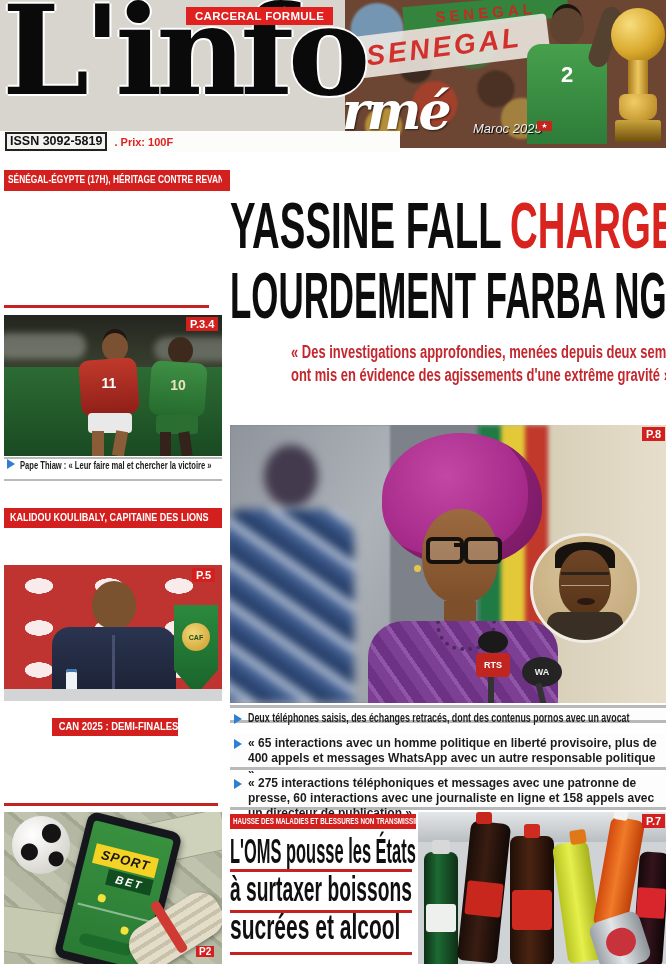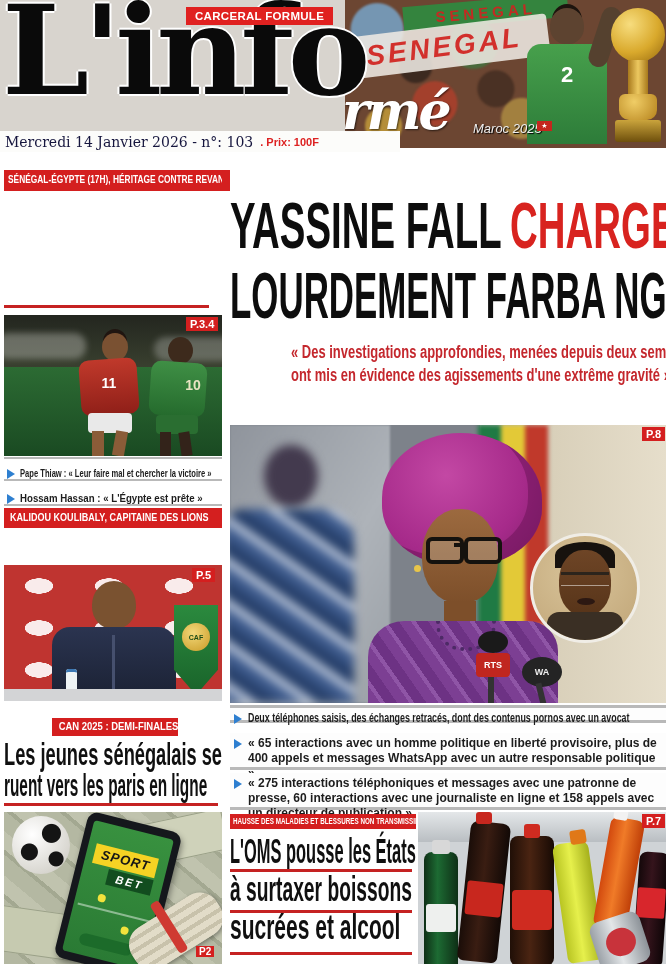--- a/index.html
+++ b/index.html
@@ -91,27 +91,27 @@
   #p1-pitch{left:0;top:52px;width:218px;height:89px;background:linear-gradient(#2c6b33,#1a4a22);}
   .pl-head{border-radius:50%;position:absolute;}
   #p1-red-head{left:98px;top:18px;width:26px;height:28px;background:#7a5132;box-shadow:0 -5px 0 -1px #201510;}
   #p1-red-body{left:76px;top:44px;width:58px;height:56px;border-radius:10px;background:linear-gradient(#c0392b,#8f1f18);transform:rotate(-4deg);}
   #p1-red-num{left:76px;top:60px;width:58px;text-align:center;color:#fff;font-weight:900;font-size:14px;z-index:3;}
   #p1-red-shorts{left:84px;top:98px;width:44px;height:20px;background:#e9e9e9;border-radius:4px;}
   #p1-red-leg1{left:88px;top:116px;width:12px;height:25px;background:#8a5c38;}
   #p1-red-leg2{left:110px;top:116px;width:12px;height:25px;background:#8a5c38;transform:rotate(10deg);}
   #p1-grn-head{left:164px;top:22px;width:25px;height:27px;background:#3d2a1c;}
   #p1-grn-body{left:146px;top:47px;width:56px;height:54px;border-radius:10px;background:linear-gradient(#3f8f45,#256b2d);transform:rotate(4deg);}
-  #p1-grn-num{left:146px;top:62px;width:56px;text-align:center;color:#e8e3c2;font-weight:900;font-size:14px;z-index:3;padding-left:15px;}
+  #p1-grn-num{left:146px;top:62px;width:56px;text-align:center;color:#e8e3c2;font-weight:900;font-size:14px;z-index:3;}
   #p1-grn-shorts{left:152px;top:100px;width:42px;height:19px;background:#2a6e31;border-radius:4px;}
   #p1-grn-leg1{left:156px;top:117px;width:11px;height:24px;background:#33231a;}
   #p1-grn-leg2{left:176px;top:117px;width:11px;height:24px;background:#33231a;transform:rotate(-8deg);}
   #p1-tag{left:186px;top:317px;}
   .brow{left:4px;width:218px;background:#fff;border-bottom:2px solid #b9b9b9;display:flex;
-     align-items:flex-end;gap:5px;padding-left:3px;box-sizing:border-box;}
+     align-items:flex-start;gap:5px;padding-left:3px;box-sizing:border-box;}
   #brow1{top:457px;height:24px;border-top:2px solid #b9b9b9;}
   #brow2{top:481px;height:25px;}
   .brow span{display:inline-block;white-space:nowrap;transform-origin:left center;
      font-weight:800;font-size:11.5px;color:#1d1d1d;}
   #brow1 span{transform:scaleX(.66);}
   #brow2 span{transform:scaleX(.84);}
   #lc-kicker2{left:4px;top:508px;width:218px;height:20px;padding:3px 0 0 6px;box-sizing:border-box;font-size:11px;}
   #lc-kicker2 span{transform:scaleX(.82);}
   #lc-quote{left:4px;top:528px;width:218px;height:35px;background:#dde8f1;display:flex;
      align-items:center;justify-content:center;}
@@ -294,21 +294,21 @@
     </div>
     <div class="abs" id="can-subcaption">Maroc 2025</div>
     <div class="abs" id="can-flag">★</div>
   </div>
 
   <div class="abs" id="mast-title">L'info</div>
   <div class="abs" id="mast-tail">rmé</div>
   <div class="abs" id="mast-badge">CARCERAL FORMULE</div>
 
   <div class="abs" id="issn-bar">
-    <span id="date-line">Mercredi 14 Janvier 2026 - n°: 103</span>
+    <span id="issn-box">ISSN 3092-5819</span>
     <span id="price">. Prix: 100F</span>
   </div>
 
   <div class="abs kicker" id="lc-kicker1"><span>SÉNÉGAL-ÉGYPTE (17H), HÉRITAGE CONTRE REVANCHE</span></div>
   <div class="abs redrule" id="lc-h1-rule"></div>
 
   <div class="abs" id="photo1">
     <div class="abs" id="p1-crowd"></div>
     <div class="abs" id="p1-arab1"></div>
     <div class="abs" id="p1-arab2"></div>
@@ -325,43 +325,35 @@
     <div class="abs" id="p1-grn-shorts"></div>
     <div class="abs" id="p1-grn-leg1"></div>
     <div class="abs" id="p1-grn-leg2"></div>
   </div>
   <div class="abs ptag" id="p1-tag">P.3.4</div>
 
   <div class="abs brow" id="brow1">
     <div class="bullet-tri"></div>
     <span>Pape Thiaw : « Leur faire mal et chercher la victoire »</span>
   </div>
-  <div class="abs brow" id="brow2">
-    <div class="bullet-tri"></div>
-    <span>Hossam Hassan : « L'Égypte est prête »</span>
-  </div>
 
   <div class="abs kicker" id="lc-kicker2"><span>KALIDOU KOULIBALY, CAPITAINE DES LIONS</span></div>
 
   <div class="abs" id="photo2">
     <div class="abs" id="p2-head"></div>
     <div class="abs" id="p2-body"></div>
     <div class="abs" id="p2-zip"></div>
     <div class="abs" id="p2-pennant"></div>
     <div class="abs" id="p2-pennant-circle">CAF</div>
     <div class="abs" id="p2-bottle"></div>
   </div>
   <div class="abs" id="p2-table"></div>
   <div class="abs ptag" id="p2-tag">P.5</div>
 
   <div class="abs kicker" id="lc-kicker3"><span>CAN 2025 : DEMI-FINALES</span></div>
-  <div class="abs" id="lc-h3">
-    <div class="hl" id="lc-h3-l1">Les jeunes sénégalais se</div>
-    <div class="hl" id="lc-h3-l2">ruent vers les paris en ligne</div>
-  </div>
   <div class="abs redrule" id="lc-h3-rule"></div>
 
   <div class="abs" id="photo3">
     <div class="abs" id="p3-bill1"></div>
     <div class="abs" id="p3-bill2"></div>
     <div class="abs" id="p3-ball"></div>
     <div class="abs" id="p3-phone">
       <div id="p3-screen">
         <div id="p3-sport">SPORT</div>
         <div id="p3-bet">BET</div>

